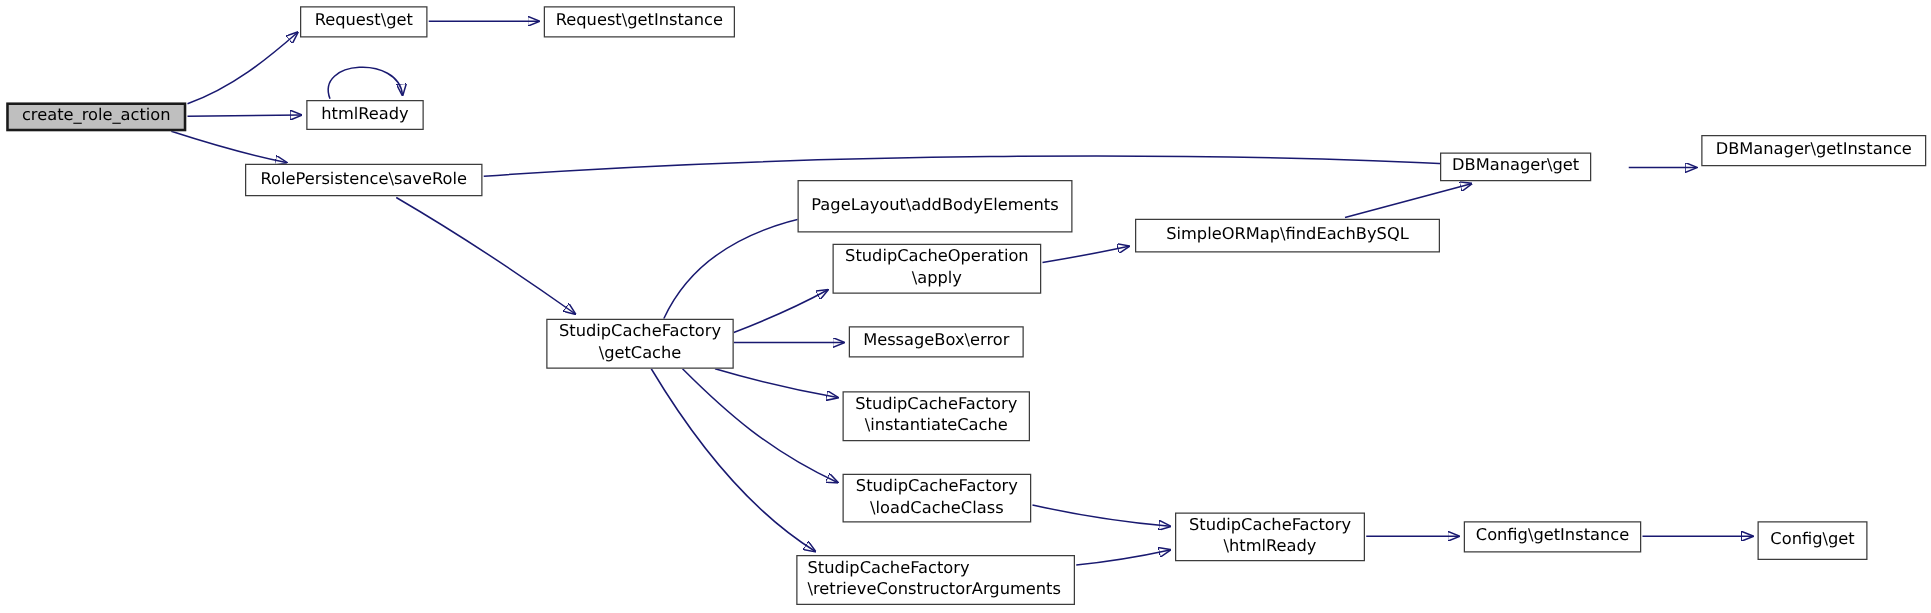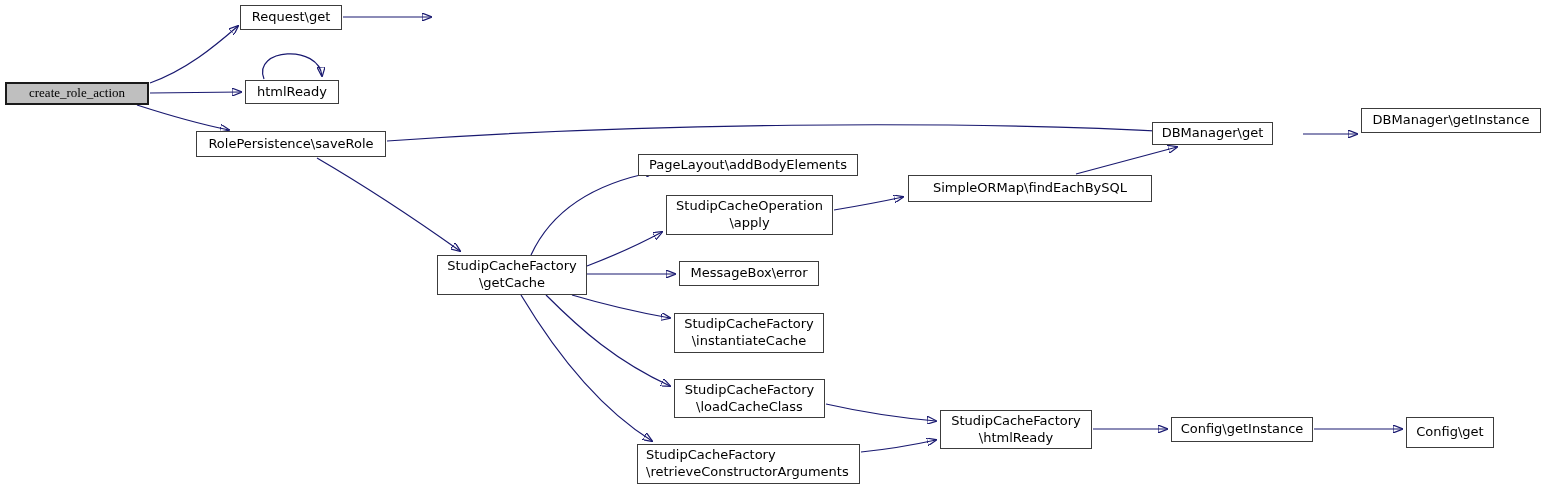--- a/index.html
+++ b/index.html
@@ -32,21 +32,20 @@
     display:flex;
     flex-direction:column;
     align-items:center;
     justify-content:center;
     white-space:nowrap;
     cursor:default;
   }
   .node.root{
     background:var(--root-fill);
     border:2px solid var(--root-border);
-    font-family:Liberation Serif, serif;
   }
   .node.align-left{
     align-items:flex-start;
     padding-left:8px;
   }
 </style>
 </head>
 <body>
 
 <div id="graph">
@@ -80,35 +79,38 @@
   </svg>
 
   <div class="node root" style="left:5px;top:82px;width:144px;height:23px">
     <span>create_role_action</span>
   </div>
 
   <div class="node" style="left:240px;top:5px;width:102px;height:25px">
     <span>Request\get</span>
   </div>
 
+  <div class="node" style="left:435px;top:5px;width:153px;height:25px">
+    <span>Request\getInstance</span>
+  </div>
 
   <div class="node" style="left:245px;top:80px;width:94px;height:24px">
     <span>htmlReady</span>
   </div>
 
   <div class="node" style="left:196px;top:131px;width:190px;height:26px">
     <span>RolePersistence\saveRole</span>
   </div>
 
   <div class="node" style="left:437px;top:255px;width:150px;height:40px">
     <span>StudipCacheFactory</span>
     <span>\getCache</span>
   </div>
 
-  <div class="node" style="left:638px;top:154px;width:220px;height:22px">
+  <div class="node" style="left:638px;top:144px;width:220px;height:42px">
     <span>PageLayout\addBodyElements</span>
   </div>
 
   <div class="node" style="left:666px;top:195px;width:167px;height:40px">
     <span>StudipCacheOperation</span>
     <span>\apply</span>
   </div>
 
   <div class="node" style="left:679px;top:261px;width:140px;height:25px">
     <span>MessageBox\error</span>

